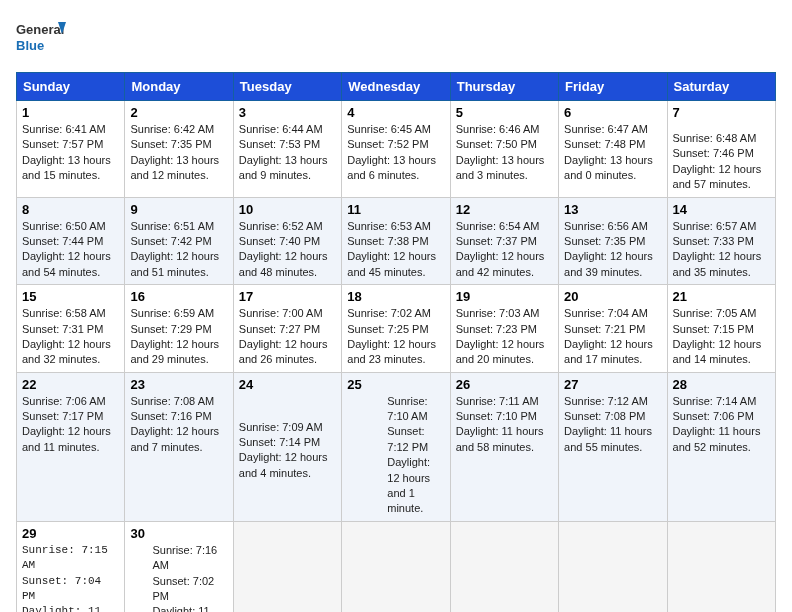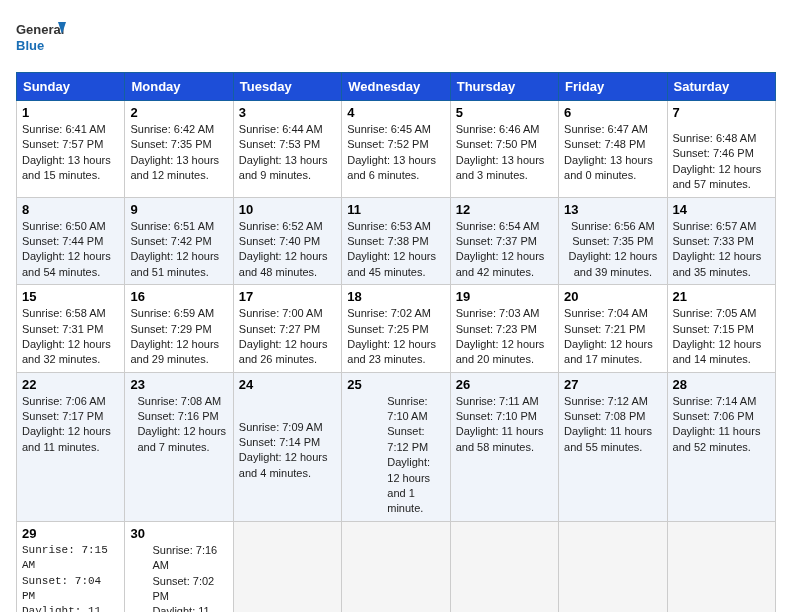--- a/index.html
+++ b/index.html
@@ -185,21 +185,21 @@
         </td>
         <td>
           <span class="day-num">12</span>
           <div class="day-info" style="white-space: pre-wrap;">Sunrise: 6:54 AM
 Sunset: 7:37 PM
 Daylight: 12 hours
 and 42 minutes.</div>
         </td>
         <td>
           <span class="day-num">13</span>
-          <div class="day-info" style="white-space: pre-wrap; text-align: center;">Sunrise: 6:56 AM
+          <div class="day-info" style="white-space: pre-wrap;">Sunrise: 6:56 AM
 Sunset: 7:35 PM
 Daylight: 12 hours
 and 39 minutes.</div>
         </td>
         <td>
           <span class="day-num">14</span>
           <div class="day-info" style="white-space: pre-wrap;">Sunrise: 6:57 AM
 Sunset: 7:33 PM
 Daylight: 12 hours
 and 35 minutes.</div>
@@ -259,21 +259,21 @@
       <tr>
         <td>
           <span class="day-num">22</span>
           <div class="day-info" style="white-space: pre-wrap;">Sunrise: 7:06 AM
 Sunset: 7:17 PM
 Daylight: 12 hours
 and 11 minutes.</div>
         </td>
         <td>
           <span class="day-num">23</span>
-          <div class="day-info" style="white-space: pre-wrap; margin-left: 7px;">Sunrise: 7:08 AM
+          <div class="day-info" style="white-space: pre-wrap;">Sunrise: 7:08 AM
 Sunset: 7:16 PM
 Daylight: 12 hours
 and 7 minutes.</div>
         </td>
         <td>
           <span class="day-num">24</span>
           <div class="day-info" style="white-space: pre-wrap; margin-top: 28px;">Sunrise: 7:09 AM
 Sunset: 7:14 PM
 Daylight: 12 hours
 and 4 minutes.</div>

